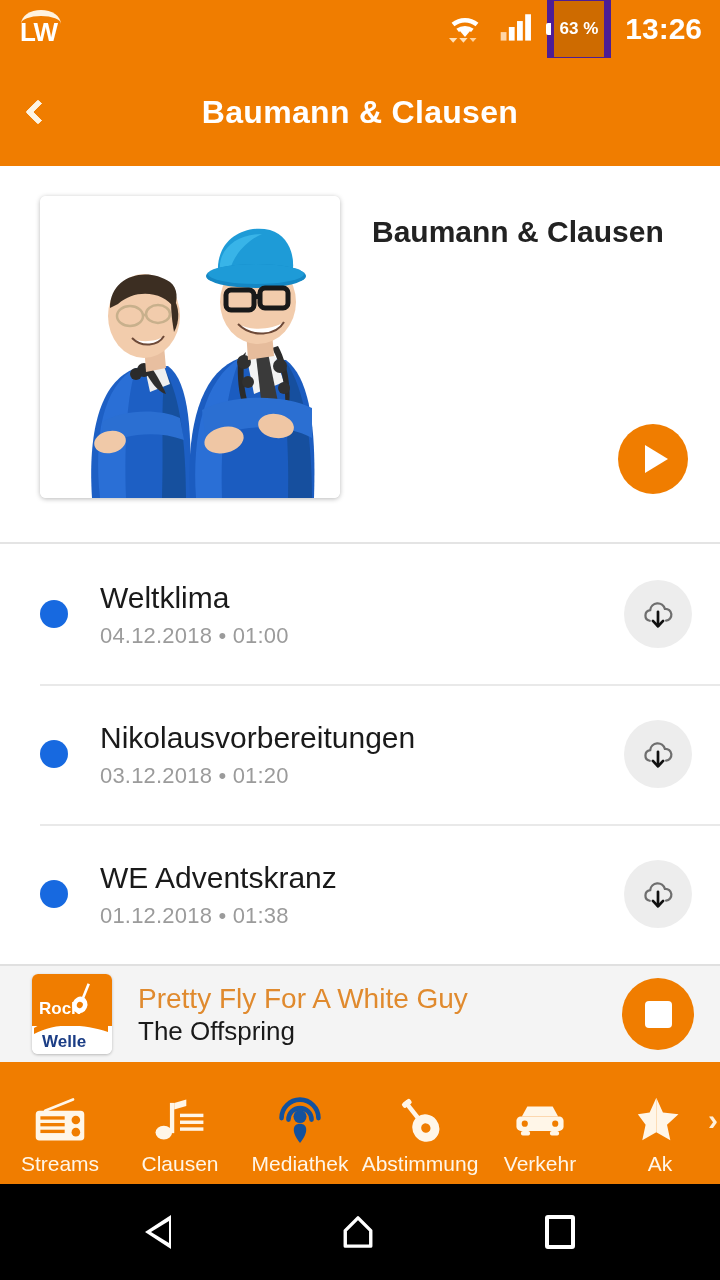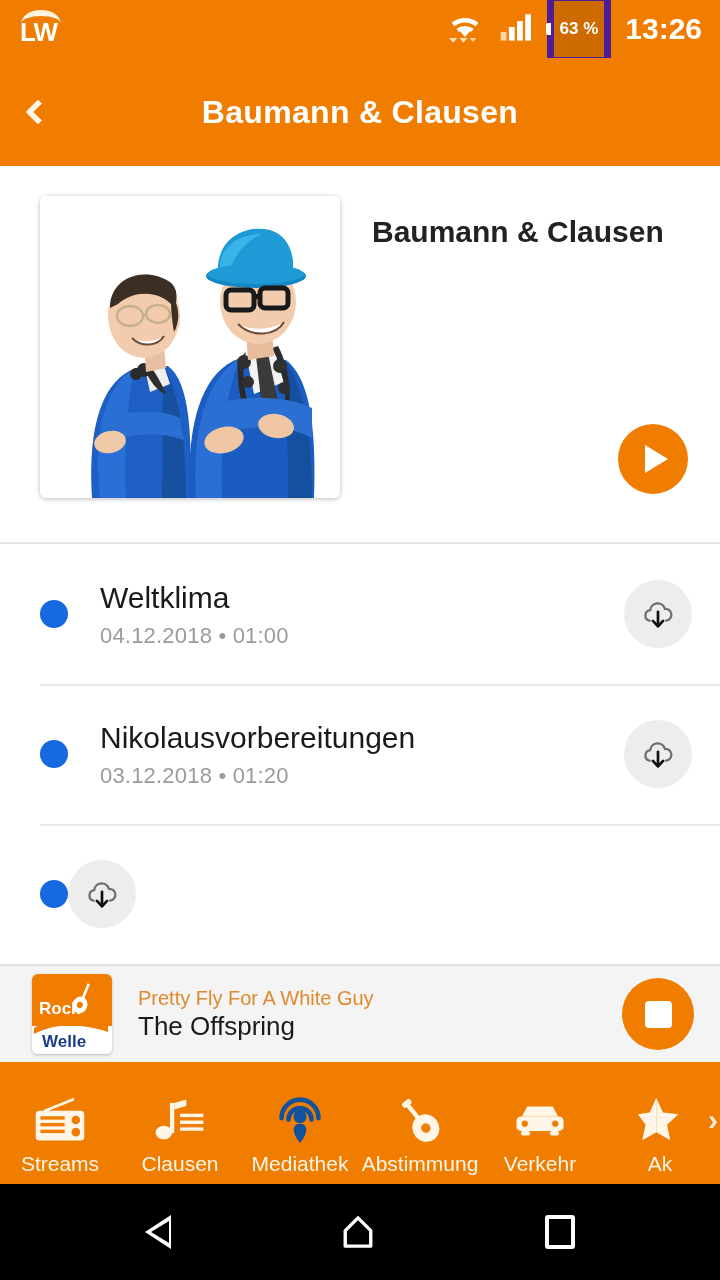--- a/index.html
+++ b/index.html
@@ -117,21 +117,21 @@
     display:flex; align-items:center; padding:0 26px 0 32px;
     border-top:2px solid #E0E0E0;
   }
   .station-logo {
     width:80px; height:80px; flex:0 0 80px; border-radius:6px; overflow:hidden;
     background:#fff; box-shadow:0 1px 3px rgba(0,0,0,0.25); position:relative;
   }
   .station-logo svg { display:block; width:100%; height:100%; }
   .np-text { flex:1; padding-left:26px; overflow:hidden; }
   .np-title {
-    font-size:20px; color:#E08A2E; line-height:1.25; white-space:nowrap;
+    font-size:28px; color:#E08A2E; line-height:1.25; white-space:nowrap;
     overflow:hidden; margin-bottom:0;
   }
   .np-artist { font-size:26px; color:#1A1A1A; line-height:1.2; white-space:nowrap; overflow:hidden; }
   .stop-fab {
     width:72px; height:72px; border-radius:50%; background:#F07D00;
     display:flex; align-items:center; justify-content:center; flex:0 0 72px;
   }
   .stop-sq { width:27px; height:27px; background:#fff; border-radius:4px; }
 
   
@@ -313,20 +313,24 @@
         <svg width="36" height="36" viewBox="0 0 24 24">
           <path d="M6.5 16.5 A3.6 3.6 0 0 1 6.8 9.4 A5 5 0 0 1 16.6 8.6 A3.9 3.9 0 0 1 17.4 16.4" fill="none" stroke="#6E6E6E" stroke-width="1.5" stroke-linecap="round"></path>
           <line x1="12" y1="10.5" x2="12" y2="20" stroke="#111" stroke-width="1.8" stroke-linecap="round"></line>
           <path d="M8.6 16.6 L12 20.2 L15.4 16.6" fill="none" stroke="#111" stroke-width="1.8" stroke-linecap="round" stroke-linejoin="round"></path>
         </svg>
       </div>
     </div>
 
     <div class="episode">
       <span class="dot"></span>
+      <div class="ep-text">
+        <div class="ep-title">WE Adventskranz</div>
+        <div class="ep-meta">01.12.2018 • 01:38</div>
+      </div>
       <div class="dl-btn">
         <svg width="36" height="36" viewBox="0 0 24 24">
           <path d="M6.5 16.5 A3.6 3.6 0 0 1 6.8 9.4 A5 5 0 0 1 16.6 8.6 A3.9 3.9 0 0 1 17.4 16.4" fill="none" stroke="#6E6E6E" stroke-width="1.5" stroke-linecap="round"></path>
           <line x1="12" y1="10.5" x2="12" y2="20" stroke="#111" stroke-width="1.8" stroke-linecap="round"></line>
           <path d="M8.6 16.6 L12 20.2 L15.4 16.6" fill="none" stroke="#111" stroke-width="1.8" stroke-linecap="round" stroke-linejoin="round"></path>
         </svg>
       </div>
     </div>
 
   </div>

